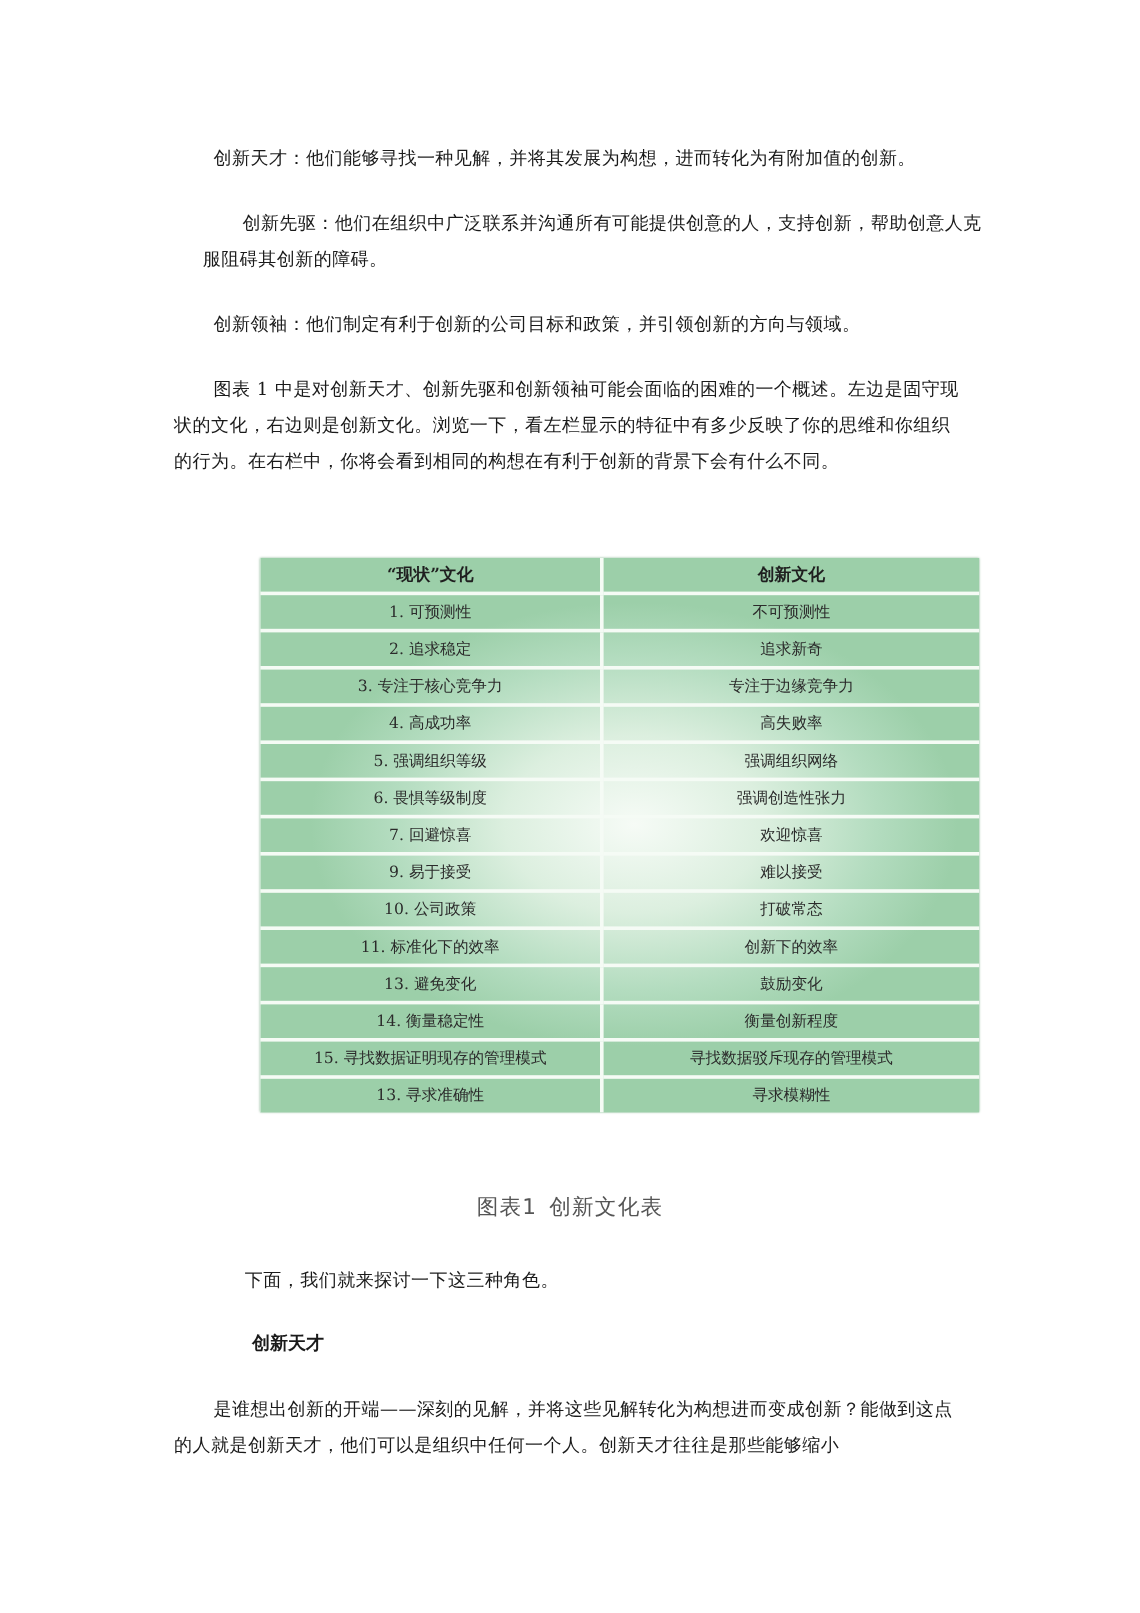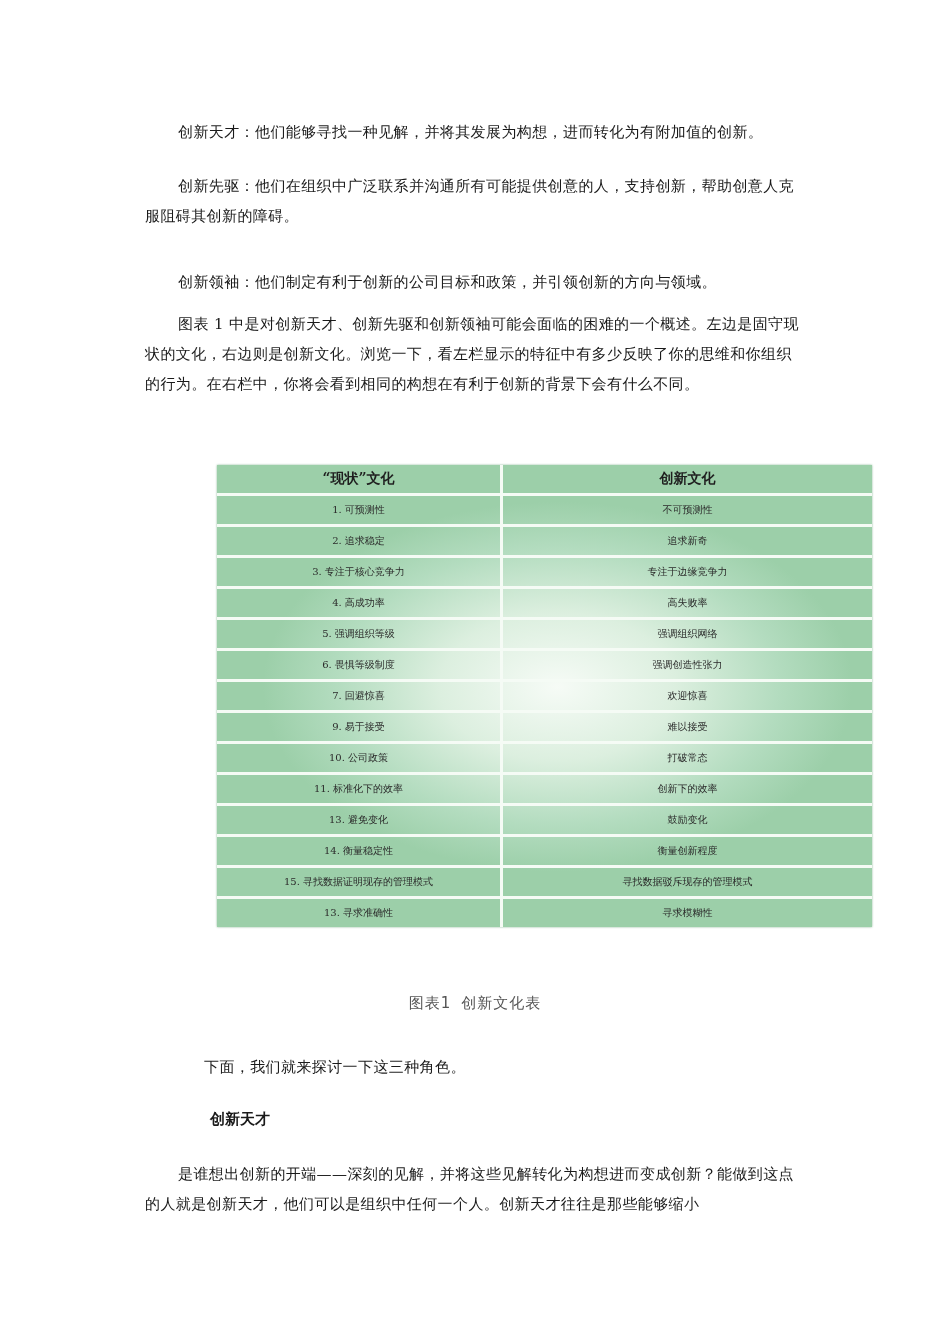--- a/index.html
+++ b/index.html
@@ -12,46 +12,46 @@
     position: absolute; left: 145px; width: 660px;
     font-size: 15px; line-height: 30px; margin: 0;
     letter-spacing: 0.4px;
   }
   .indent { text-indent: 33px; }
   .heading {
     position: absolute; left: 178px; font-size: 15px; font-weight: bold;
     font-family: "DejaVu Sans", "Liberation Sans", sans-serif; margin: 0;
   }
   .figure {
-    position: absolute; left: 217px; top: 465px; width: 655px;
+    position: absolute; left: 217px; top: 465px; width: 599px;
     background: radial-gradient(ellipse 45% 40% at 52% 48%, #f6fbf6 0%, #dcefdf 40%, #b3dcbf 75%, #9ccfa9 100%);
     box-shadow: 0 0 2px #8db898;
   }
   table { width: 100%; border-collapse: collapse; table-layout: fixed; }
   td, th {
     height: 28px; padding: 0; text-align: center; vertical-align: middle;
-    border-bottom: 3px solid #f5fbf5; font-size: 10px; color: #2b2b2b;
+    border-bottom: 3px solid #f5fbf5; font-size: 13px; color: #2b2b2b;
     font-family: "DejaVu Serif", "Liberation Serif", serif;
   }
   th { font-weight: bold; font-size: 14px; color: #1f1f1f; }
   td.left, th.left { border-right: 3px solid #f5fbf5; width: 283px; }
   tr:last-child td { border-bottom: none; }
   .caption {
     position: absolute; left: 0; width: 950px; top: 994px; text-align: center;
-    font-size: 15px; color: #555; font-family: "DejaVu Sans", "Liberation Sans", sans-serif;
+    font-size: 18px; color: #555; font-family: "DejaVu Sans", "Liberation Sans", sans-serif;
     letter-spacing: 1px;
   }
   .caption span { margin-left: 10px; }
 </style>
 </head>
 <body>
 
 <p class="para indent" style="top:117px;">创新天才：他们能够寻找一种见解，并将其发展为构想，进而转化为有附加值的创新。</p>
-<p class="para indent" style="top:171px;">创新先驱：他们在组织中广泛联系并沟通所有可能提供创意的人，支持创新，帮助创意人克服阻碍其创新的障碍。</p>
-<p class="para indent" style="top:267px;">创新领袖：他们制定有利于创新的公司目标和政策，并引领创新的方向与领域。</p>
+<p class="para indent" style="top:171px;margin-left:24px;">创新先驱：他们在组织中广泛联系并沟通所有可能提供创意的人，支持创新，帮助创意人克服阻碍其创新的障碍。</p>
+<p class="para indent" style="top:255px;">创新领袖：他们制定有利于创新的公司目标和政策，并引领创新的方向与领域。</p>
 <p class="para indent" style="top:309px;">图表 1 中是对创新天才、创新先驱和创新领袖可能会面临的困难的一个概述。左边是固守现状的文化，右边则是创新文化。浏览一下，看左栏显示的特征中有多少反映了你的思维和你组织的行为。在右栏中，你将会看到相同的构想在有利于创新的背景下会有什么不同。</p>
 
 <div class="figure">
   <table>
     <thead>
       <tr>
         <th class="left">“现状”文化</th>
         <th>创新文化</th>
       </tr>
     </thead>

